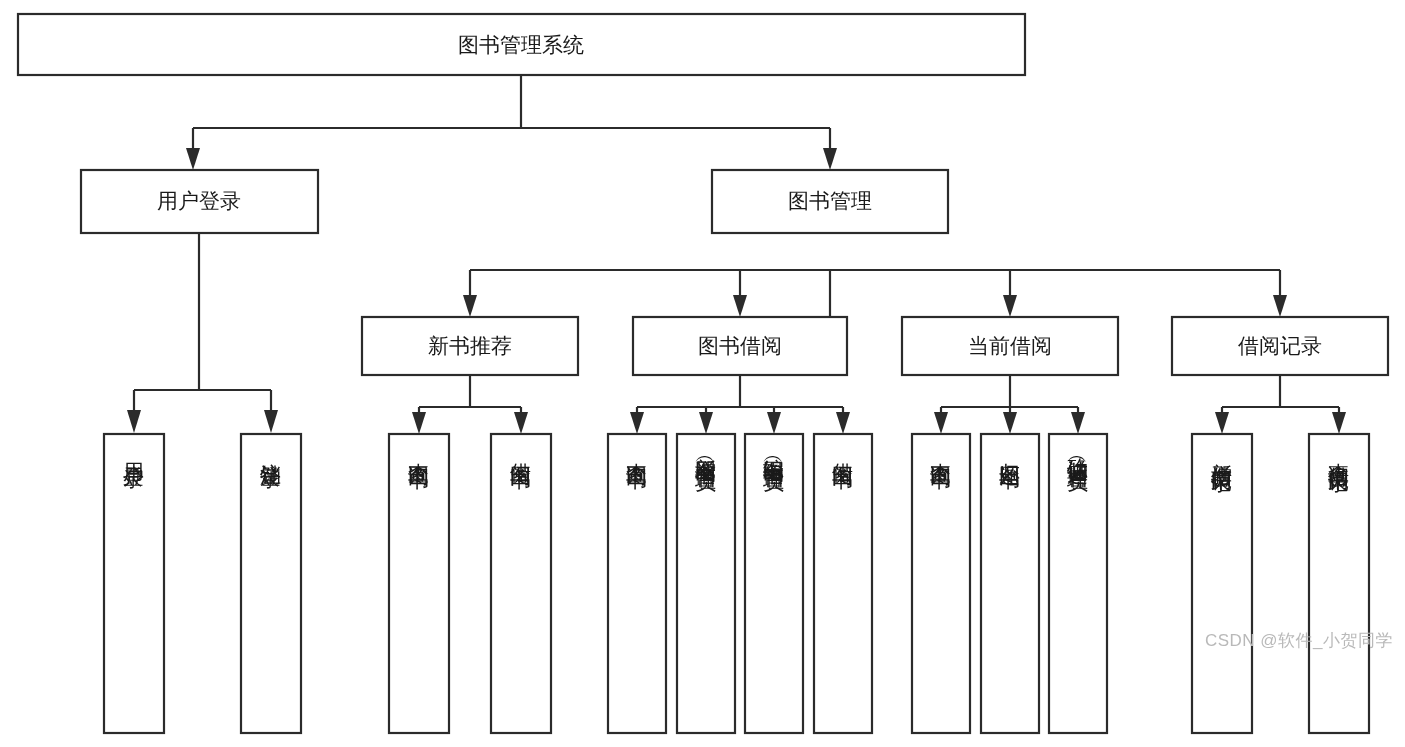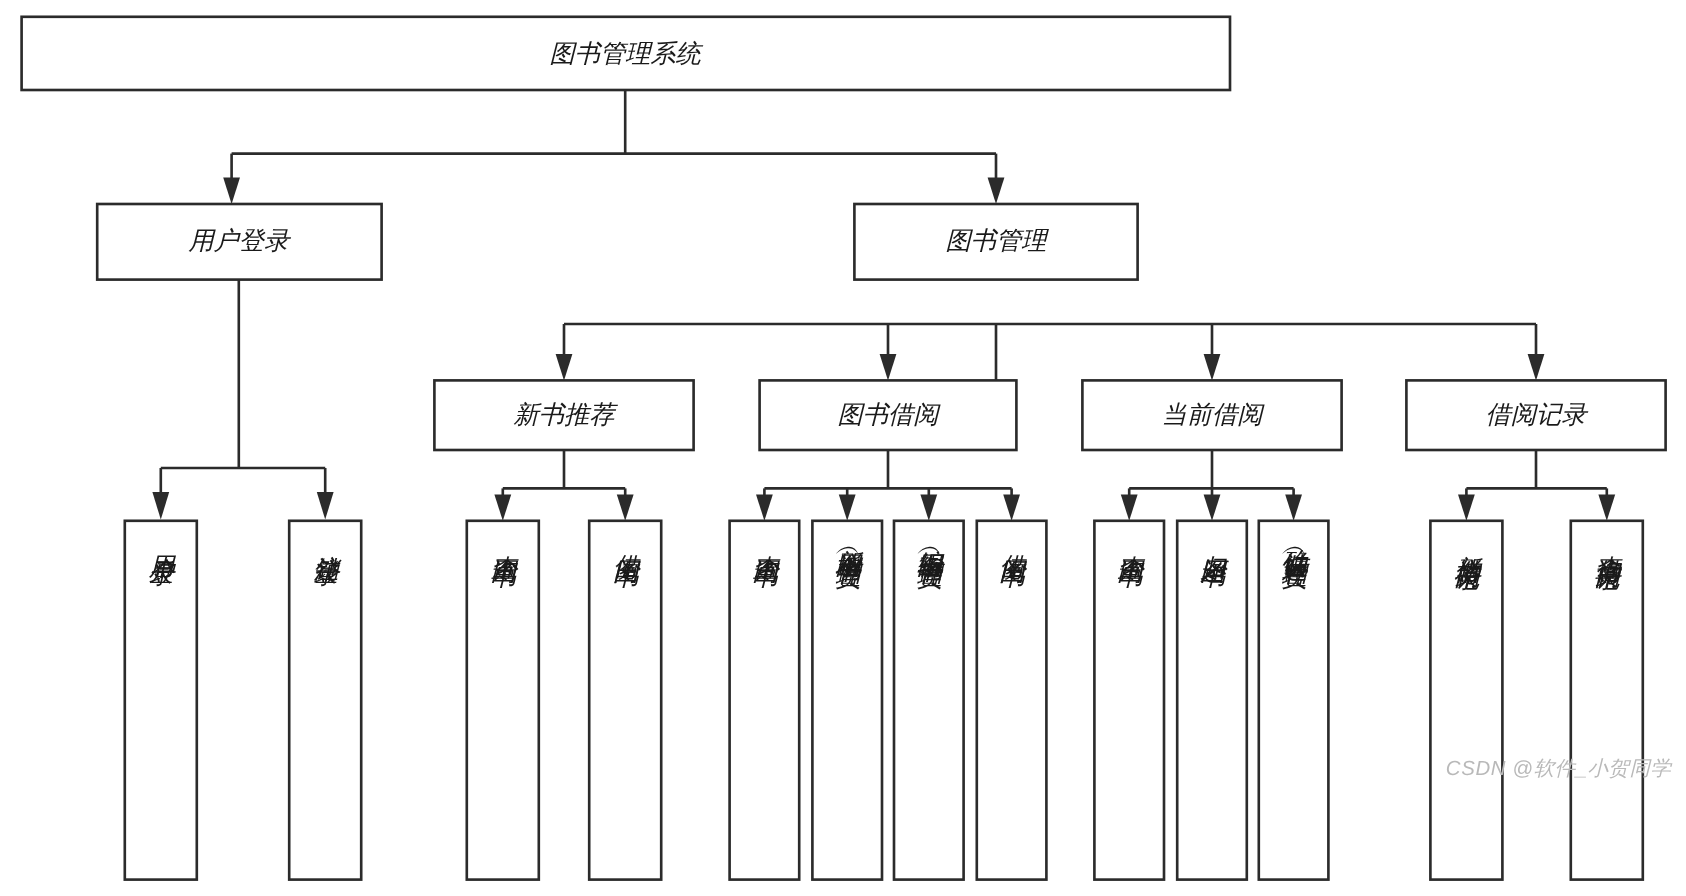--- a/index.html
+++ b/index.html
@@ -11,21 +11,20 @@
     width: 1405px;
     height: 747px;
     font-family: "Liberation Sans", "DejaVu Sans", sans-serif;
     overflow: hidden;
     position: relative;
   }
   #diagram-root {
     position: relative;
     width: 1405px;
     height: 658px;
-    font-style: italic;
   }
   svg.diagram-canvas {
     position: absolute;
     left: 0;
     top: 0;
     width: 1405px;
     height: 747px;
   }
   .node-box {
     fill: #ffffff;

